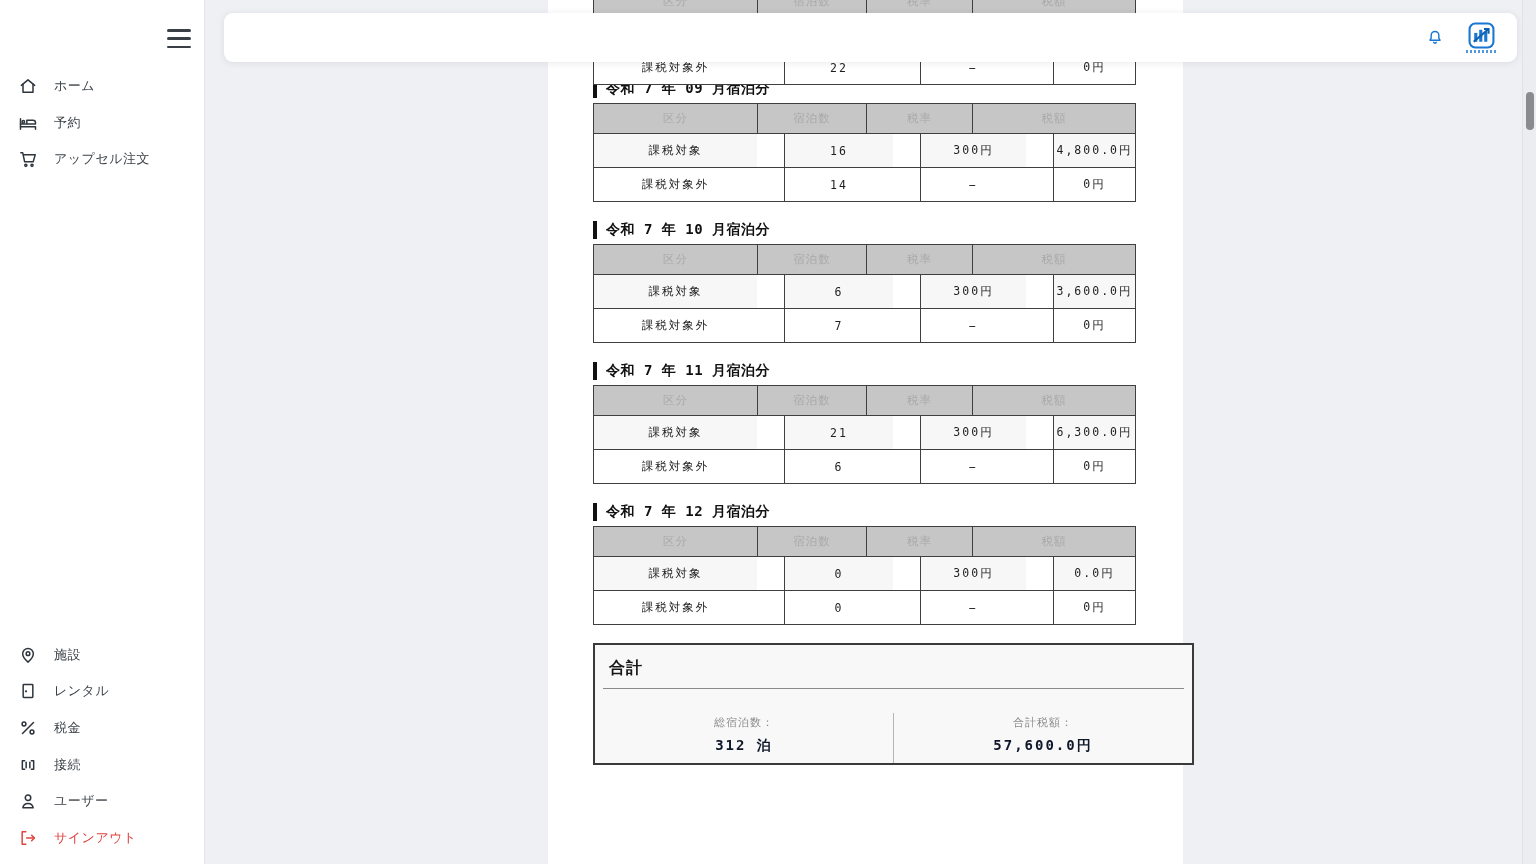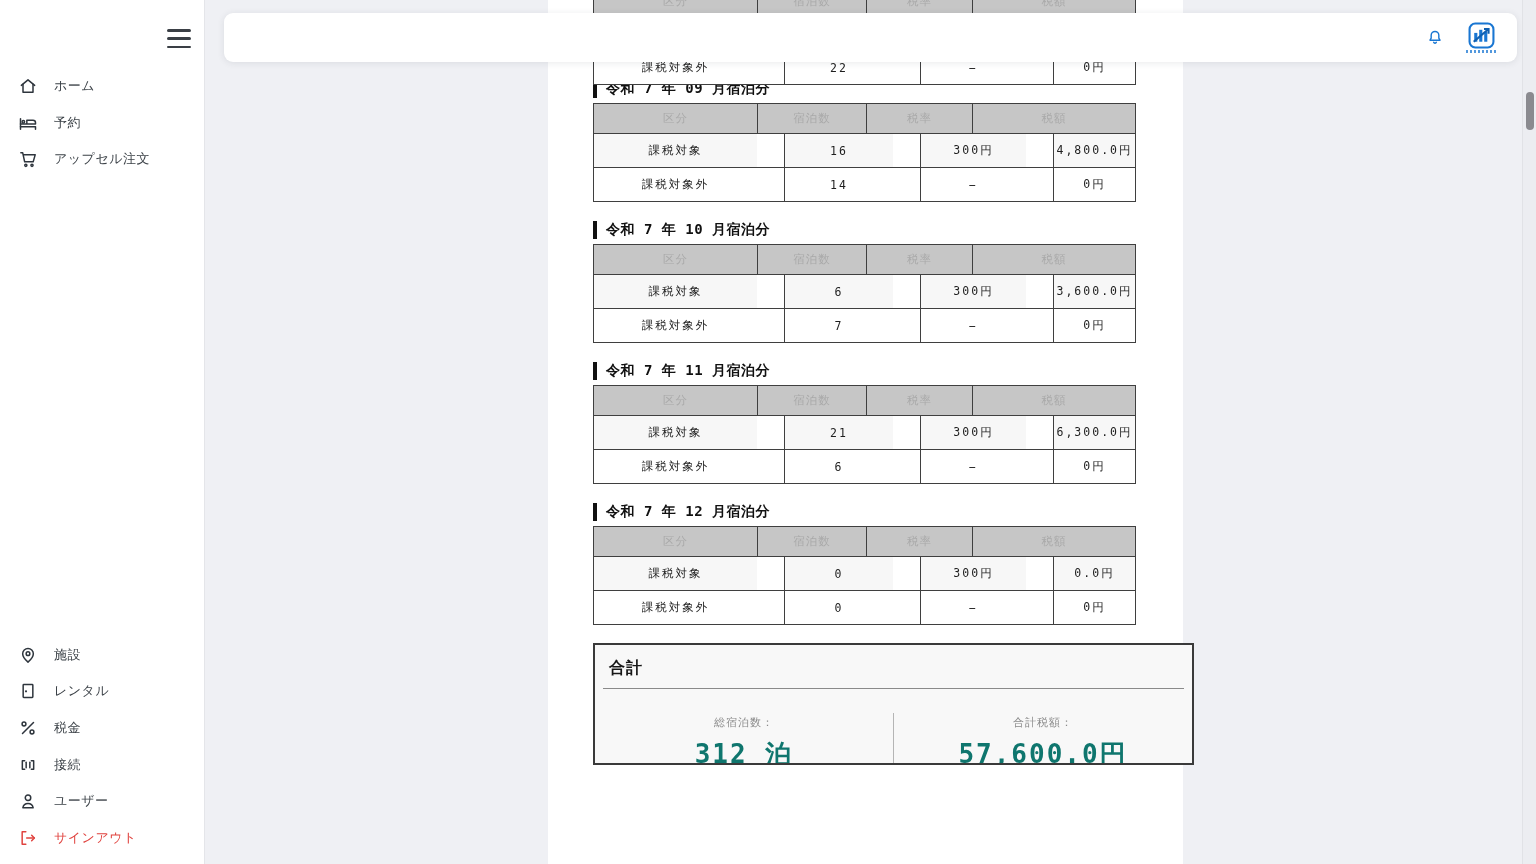--- a/index.html
+++ b/index.html
@@ -46,21 +46,21 @@
   .month-title .txt { font-size:14px; font-weight:bold; color:#111; letter-spacing:0.5px; }
 
   
   .total-box { margin-top:7px; width:601px; height:122px; border:2px solid #3a3a3a; background:#f8f8f8; overflow:hidden; }
   .total-title { margin:13px 8px 0 14px; font-size:16px; font-weight:bold; color:#161616; letter-spacing:1px; }
   .total-hr { border-top:1px solid #8a8a8a; margin:9px 8px 0 8px; }
   .totals { display:flex; margin-top:24px; }
   .tcol { flex:1; text-align:center; padding:2px 0 12px; }
   .tcol.divided { border-left:1px solid #b5b5b5; }
   .tlabel { font-size:11px; color:#8a8a8a; letter-spacing:1px; font-family:"DejaVu Sans","Liberation Sans",sans-serif; }
-  .tvalue { font-size:26px; font-weight:bold; color:#0f766e; letter-spacing:2px; margin-top:7px; }
+  .tvalue { font-size:14px; font-weight:bold; color:#0f172a; letter-spacing:2px; margin-top:7px; }
 
   
   .header-card { position:absolute; left:224px; top:13px; width:1293px; height:49px; background:#ffffff; border-radius:9px;
                  box-shadow:0 1px 7px rgba(40,45,60,0.10); z-index:5; display:flex; align-items:center; justify-content:flex-end; padding-right:21px; }
   .bell-btn { background:none; border:none; cursor:pointer; color:#1976d2; width:22px; height:22px; display:flex; align-items:center; justify-content:center; margin-right:20px; }
   .logo-wrap { display:flex; flex-direction:column; align-items:center; cursor:pointer; }
   .logo-caption { width:30px; height:3px; margin-top:1px; opacity:0.75;
                   background:repeating-linear-gradient(90deg,#1976d2 0 2px,transparent 2px 4px); }
 
   

